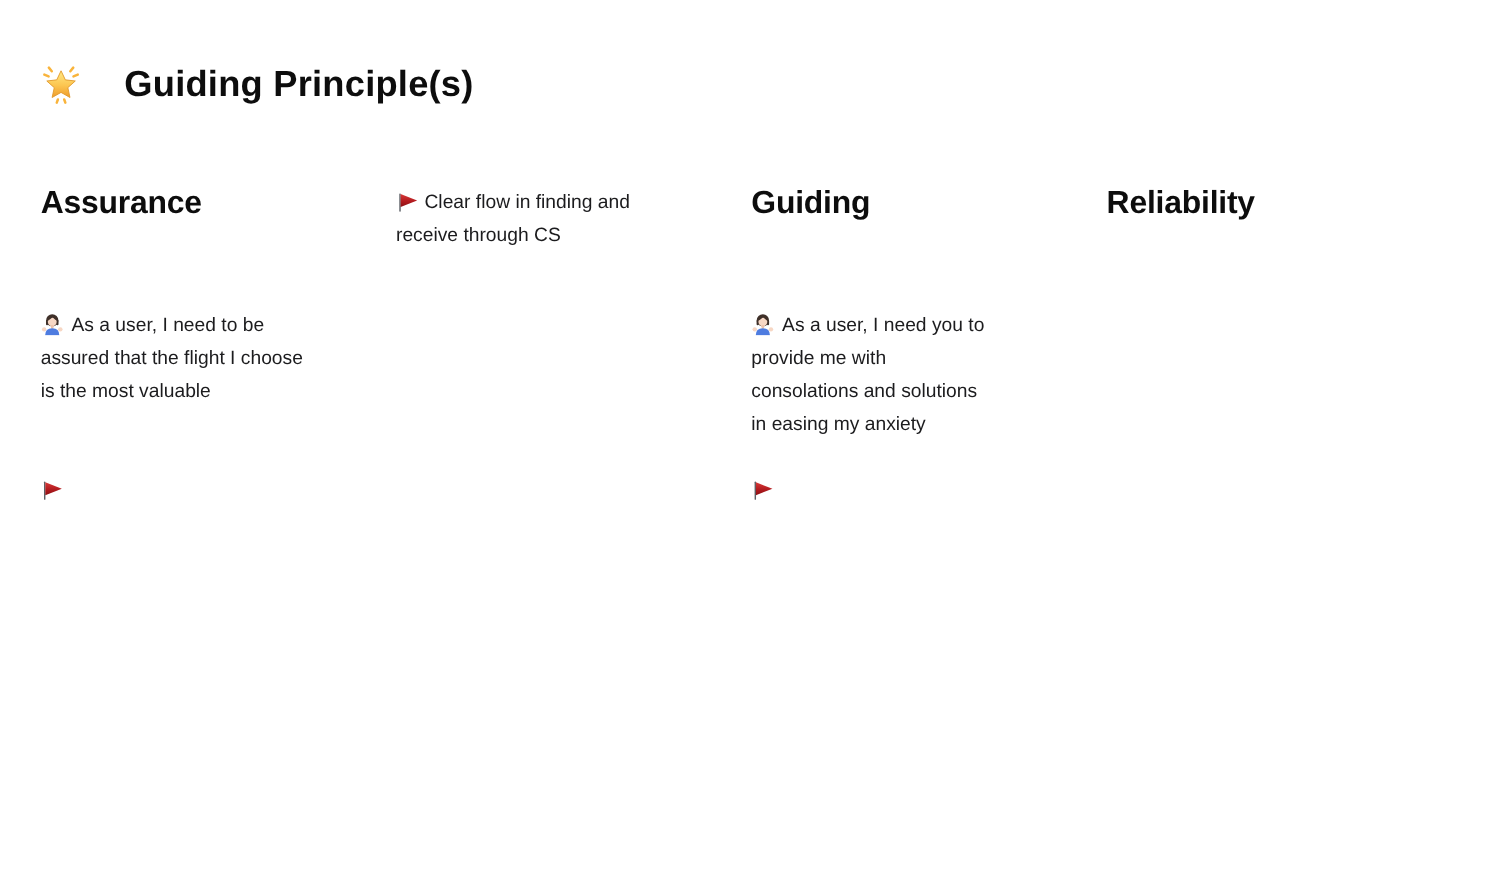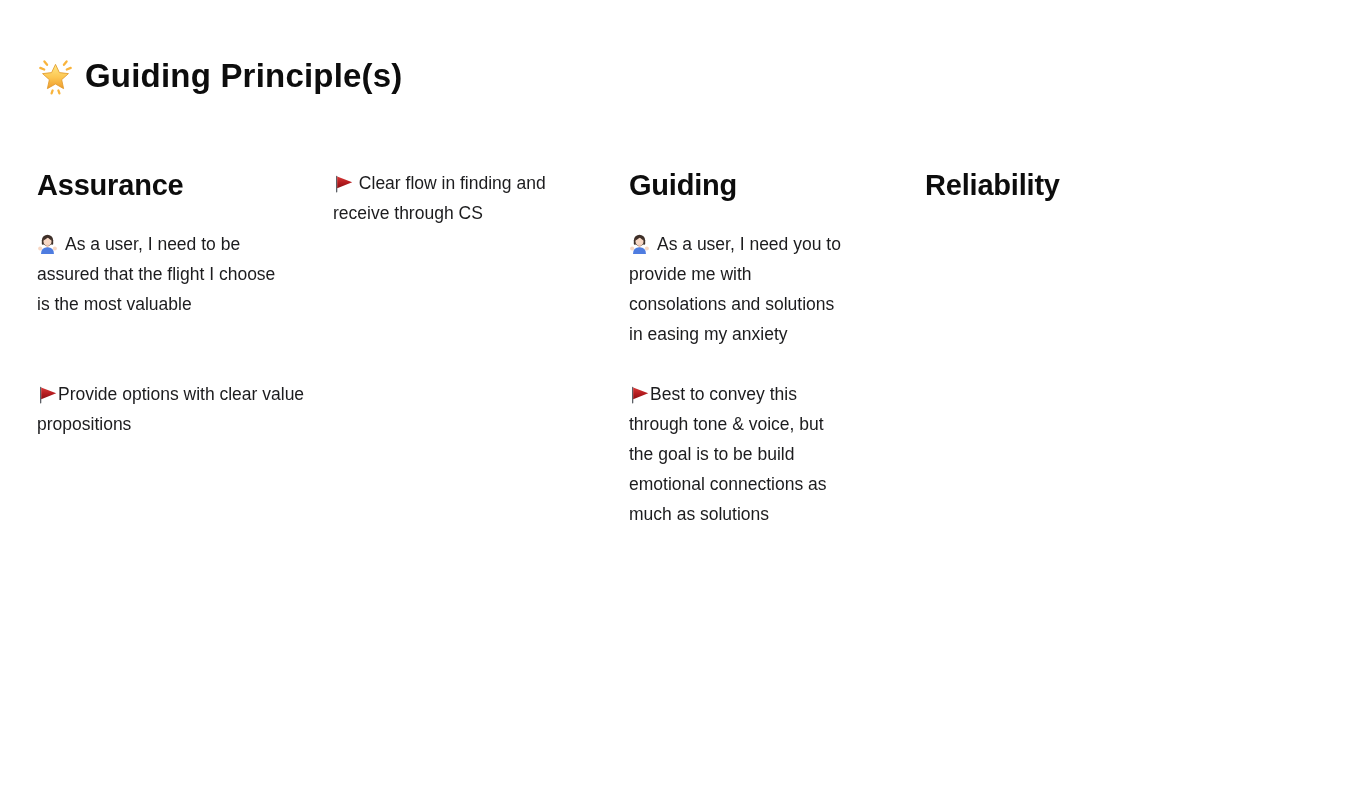--- a/index.html
+++ b/index.html
@@ -19,42 +19,44 @@
   }
   h1.page-title {
     margin: 0;
     font-size: 33px;
     line-height: 40px;
     font-weight: 800;
     letter-spacing: 0.2px;
     color: #0d0d0d;
     display: flex;
     align-items: center;
+    gap: 28px;
   }
   h1.page-title .title-icon {
     width: 37px;
     height: 37px;
     margin-right: 11px;
     flex: 0 0 auto;
   }
   .grid {
     margin-top: 72px;
     display: grid;
     grid-template-columns: repeat(4, 296px);
+    column-gap: 27px;
   }
   .col h2 {
     margin: 0;
     font-size: 29px;
     line-height: 34px;
     font-weight: 700;
     letter-spacing: -0.2px;
     color: #0d0d0d;
   }
   .story {
-    margin-top: 27px;
+    margin-top: 78px;
     height: 150px;
   }
   .story p, .flags p {
     margin: 0;
     font-size: 17.5px;
     line-height: 30px;
     color: #1c1c1e;
     white-space: pre-line;
   }
   .emoji-user {
@@ -131,22 +133,21 @@
       <div class="story">
         <p><svg class="emoji-user">
               <use href="#icon-woman"></use>
             </svg><span>As a user, I need to be
 assured that the flight I choose
 is the most valuable</span></p>
       </div>
       <div class="flags">
         <p><svg class="emoji-flag">
               <use href="#icon-flag"></use>
-            </svg><span>Provide options with clear value
-propositions</span></p>
+            </svg></p>
       </div>
     </section>
 
     <section class="col">
       <div class="flags">
         <p><svg class="emoji-flag">
               <use href="#icon-flag"></use>
             </svg><span> Clear flow in finding and
 receive through CS</span></p>
       </div>
@@ -158,25 +159,21 @@
         <p><svg class="emoji-user">
               <use href="#icon-woman"></use>
             </svg><span>As a user, I need you to
 provide me with
 consolations and solutions
 in easing my anxiety</span></p>
       </div>
       <div class="flags">
         <p><svg class="emoji-flag">
               <use href="#icon-flag"></use>
-            </svg><span>Best to convey this
-through tone &amp; voice, but
-the goal is to be build
-emotional connections as
-much as solutions</span></p>
+            </svg></p>
       </div>
     </section>
 
     <section class="col">
       <h2>Reliability</h2>
       <div class="flags">
       </div>
     </section>
 
   </div>

